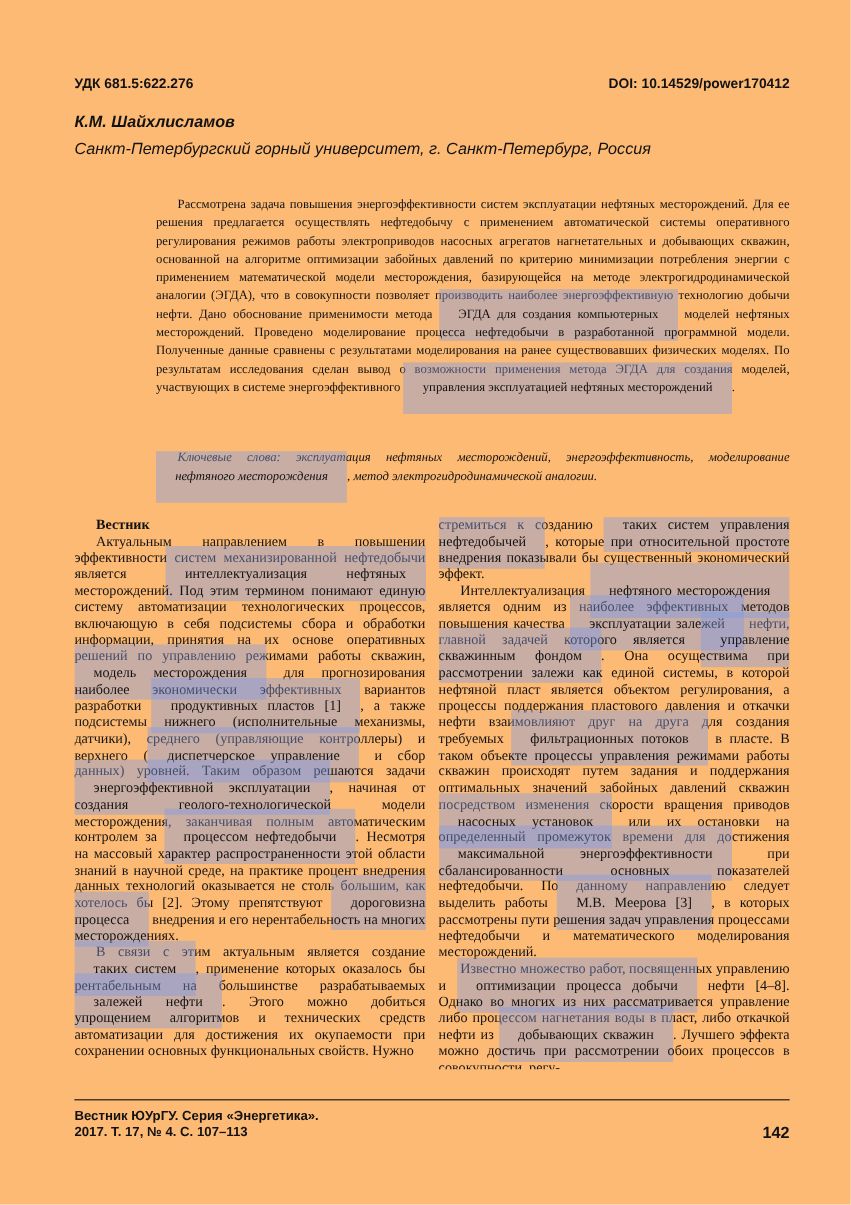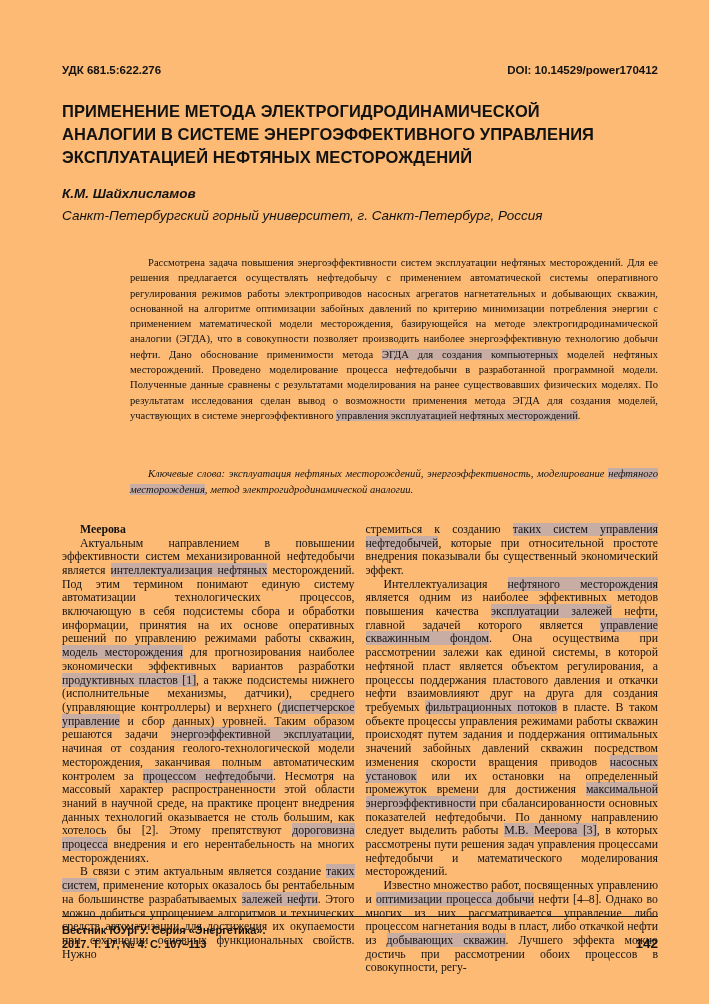--- a/index.html
+++ b/index.html
@@ -50,21 +50,21 @@
     font-size:11.8px;line-height:13.7px;
     text-align:justify;
   }
   .col{flex:1 1 0;min-width:0;}
   .col p{margin:0;}
   p.indent{text-indent:18px;}
   p.italic{font-style:italic;margin-top:43px;}
   p.para-heading{font-weight:bold;text-indent:18px;}
   mark{
     background:rgba(126,156,232,.42);
-    color:inherit;padding:0;
+    color:inherit;padding:16px;
   }
   
   .footer{
     position:absolute;left:62px;right:51px;top:916px;
     border-top:1.6px solid #1c1c1c;
     padding-top:6px;
     display:flex;justify-content:space-between;align-items:flex-end;
     font-family:"Liberation Sans", sans-serif;
     font-weight:bold;font-size:11px;line-height:14px;
   }
@@ -73,37 +73,32 @@
 </head>
 <body>
 
 <div class="page">
 
   <div class="meta-row">
     <span>УДК 681.5:622.276</span>
     <span>DOI: 10.14529/power170412</span>
   </div>
 
-  <h1 class="title">
-      <div>ПРИМЕНЕНИЕ МЕТОДА ЭЛЕКТРОГИДРОДИНАМИЧЕСКОЙ</div>
-      <div>АНАЛОГИИ В СИСТЕМЕ ЭНЕРГОЭФФЕКТИВНОГО УПРАВЛЕНИЯ</div>
-      <div>ЭКСПЛУАТАЦИЕЙ НЕФТЯНЫХ МЕСТОРОЖДЕНИЙ</div>
-    </h1>
 
   <div class="author">К.М. Шайхлисламов</div>
   <div class="affiliation">Санкт-Петербургский горный университет, г. Санкт-Петербург, Россия</div>
 
   <div class="abstract">
       <p class="indent ">Рассмотрена задача повышения энергоэффективности систем эксплуатации нефтяных месторождений. Для ее решения предлагается осуществлять нефтедобычу с применением автоматической системы оперативного регулирования режимов работы электроприводов насосных агрегатов нагнетательных и добывающих скважин, основанной на алгоритме оптимизации забойных давлений по критерию минимизации потребления энергии с применением математической модели месторождения, базирующейся на методе электрогидродинамической аналогии (ЭГДА), что в совокупности позволяет производить наиболее энергоэффективную технологию добычи нефти. Дано обоснование применимости метода <mark>ЭГДА для создания компьютерных</mark> моделей нефтяных месторождений. Проведено моделирование процесса нефтедобычи в разработанной программной модели. Полученные данные сравнены с результатами моделирования на ранее существовавших физических моделях. По результатам исследования сделан вывод о возможности применения метода ЭГДА для создания моделей, участвующих в системе энергоэффективного <mark>управления эксплуатацией нефтяных месторождений</mark>.</p>
       <p class="indent italic ">Ключевые слова: эксплуатация нефтяных месторождений, энергоэффективность, моделирование <mark>нефтяного месторождения</mark>, метод электрогидродинамической аналогии.</p>
     </div>
 
   <div class="columns">
     <div class="col">
-        <p class="para-heading">Меерова</p>
+        <p class="para-heading">Вестник</p>
         <p class="indent ">Актуальным направлением в повышении эффективности систем механизированной нефтедобычи является <mark>интеллектуализация нефтяных</mark> месторождений. Под этим термином понимают единую систему автоматизации технологических процессов, включающую в себя подсистемы сбора и обработки информации, принятия на их основе оперативных решений по управлению режимами работы скважин, <mark>модель месторождения</mark> для прогнозирования наиболее экономически эффективных вариантов разработки <mark>продуктивных пластов [1]</mark>, а также подсистемы нижнего (исполнительные механизмы, датчики), среднего (управляющие контроллеры) и верхнего (<mark>диспетчерское управление</mark> и сбор данных) уровней. Таким образом решаются задачи <mark>энергоэффективной эксплуатации</mark>, начиная от создания геолого-технологической модели месторождения, заканчивая полным автоматическим контролем за <mark>процессом нефтедобычи</mark>. Несмотря на массовый характер распространенности этой области знаний в научной среде, на практике процент внедрения данных технологий оказывается не столь большим, как хотелось бы [2]. Этому препятствуют <mark>дороговизна процесса</mark> внедрения и его нерентабельность на многих месторождениях.</p>
         <p class="indent ">В связи с этим актуальным является создание <mark>таких систем</mark>, применение которых оказалось бы рентабельным на большинстве разрабатываемых <mark>залежей нефти</mark>. Этого можно добиться упрощением алгоритмов и технических средств автоматизации для достижения их окупаемости при сохранении основных функциональных свойств. Нужно</p>
       </div>
     <div class="col">
         <p class="">стремиться к созданию <mark>таких систем управления нефтедобычей</mark>, которые при относительной простоте внедрения показывали бы существенный экономический эффект.</p>
         <p class="indent ">Интеллектуализация <mark>нефтяного месторождения</mark> является одним из наиболее эффективных методов повышения качества <mark>эксплуатации залежей</mark> нефти, главной задачей которого является <mark>управление скважинным фондом</mark>. Она осуществима при рассмотрении залежи как единой системы, в которой нефтяной пласт является объектом регулирования, а процессы поддержания пластового давления и откачки нефти взаимовлияют друг на друга для создания требуемых <mark>фильтрационных потоков</mark> в пласте. В таком объекте процессы управления режимами работы скважин происходят путем задания и поддержания оптимальных значений забойных давлений скважин посредством изменения скорости вращения приводов <mark>насосных установок</mark> или их остановки на определенный промежуток времени для достижения <mark>максимальной энергоэффективности</mark> при сбалансированности основных показателей нефтедобычи. По данному направлению следует выделить работы <mark>М.В. Меерова [3]</mark>, в которых рассмотрены пути решения задач управления процессами нефтедобычи и математического моделирования месторождений.</p>
         <p class="indent ">Известно множество работ, посвященных управлению и <mark>оптимизации процесса добычи</mark> нефти [4–8]. Однако во многих из них рассматривается управление либо процессом нагнетания воды в пласт, либо откачкой нефти из <mark>добывающих скважин</mark>. Лучшего эффекта можно достичь при рассмотрении обоих процессов в совокупности, регу-</p>
       </div>
   </div>
 

